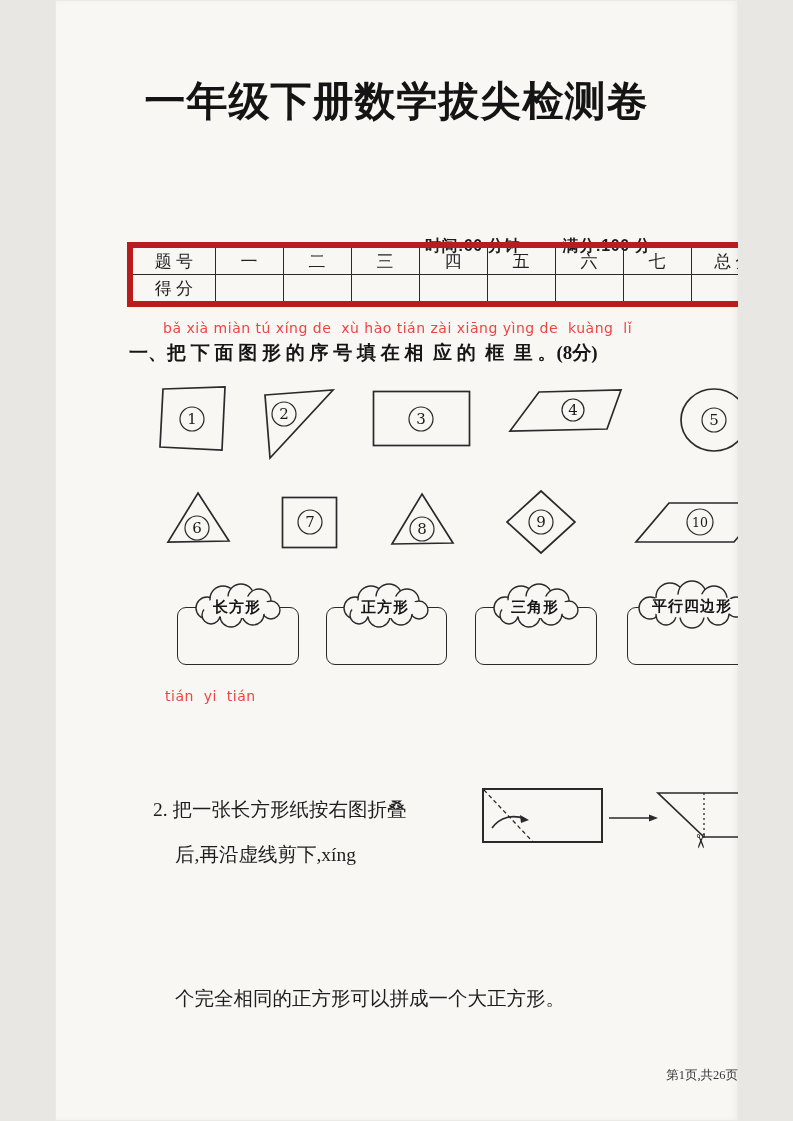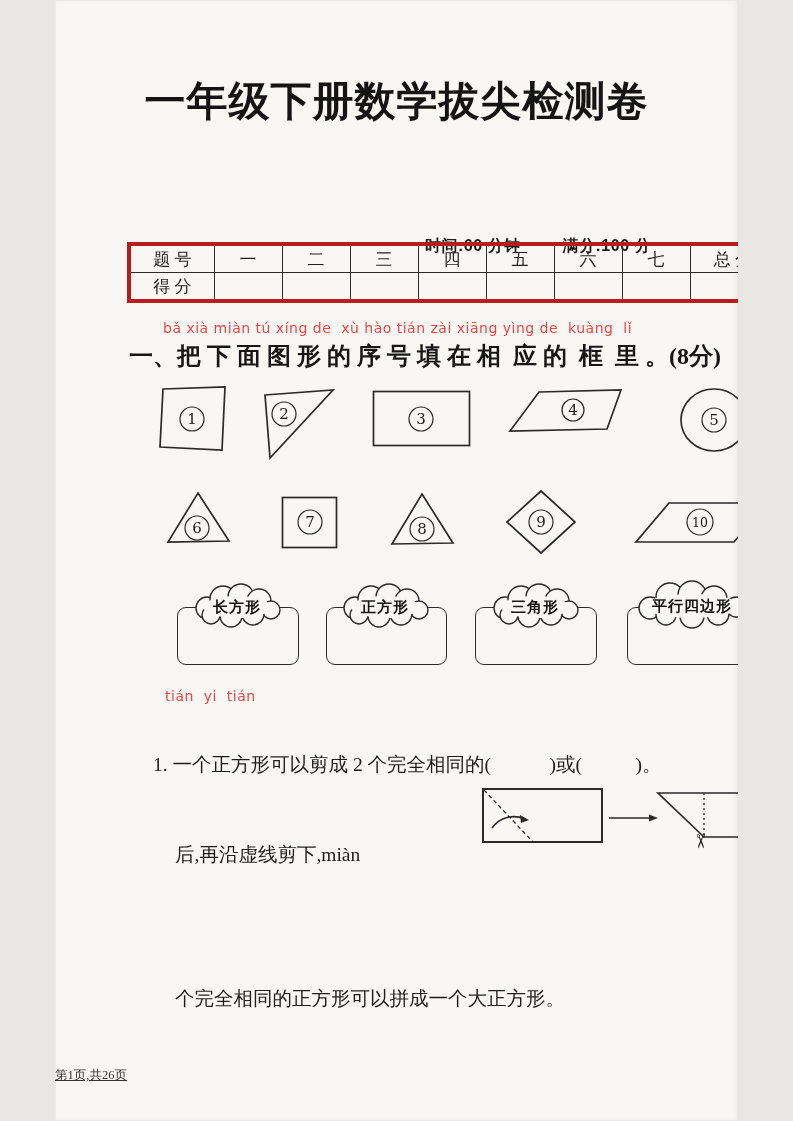--- a/index.html
+++ b/index.html
@@ -9,43 +9,43 @@
     box-shadow:inset 0 0 0 1px #eceae6, inset -3px 0 6px rgba(0,0,0,.04);
     font-family:"Liberation Serif",serif;
   }
   .abs{position:absolute;}
   .title{width:100%;text-align:center;font-family:"Liberation Sans",sans-serif;
          font-weight:900;font-size:41px;letter-spacing:1px;color:#141414;}
   .subtitle{width:100%;text-align:center;font-family:"Liberation Sans",sans-serif;
          font-weight:700;font-size:27px;letter-spacing:2px;color:#161616;}
   .timeinfo{font-family:"Liberation Sans",sans-serif;font-weight:700;font-size:16px;
          letter-spacing:.5px;color:#1c1c1c;margin-top:20px;}
-  table.score{border-collapse:collapse;table-layout:fixed;border:4px solid #b91c1c;background:transparent;}
+  table.score{border-collapse:collapse;table-layout:fixed;border:6px solid #b91c1c;background:transparent;}
   table.score td{border:1.5px solid #2a2a2a;height:26px;text-align:center;vertical-align:middle;
          font-family:"Liberation Serif",serif;font-size:17px;color:#222;padding:0;}
   .pinyin{font-family:"DejaVu Sans",sans-serif;font-size:14px;letter-spacing:.5px;color:#ef4444;white-space:pre;}
-  .heading{font-family:"Liberation Serif",serif;font-weight:700;font-size:24px;color:#161616;white-space:pre;}
+  .heading{font-family:"Liberation Serif",serif;font-weight:700;font-size:19px;color:#161616;white-space:pre;}
   .line{font-family:"Liberation Serif",serif;font-size:19.5px;color:#1d1d1d;white-space:pre;}
   svg.fig{display:block;overflow:visible;}
   .shape{fill:none;stroke:#2a2a2a;stroke-width:1.7;stroke-linejoin:miter;}
   .thick{stroke-width:2;}
   .numc{fill:none;stroke:#2a2a2a;stroke-width:1.2;}
   .numt{font-family:"DejaVu Serif",serif;font-size:15px;fill:#1a1a1a;}
   .numt10{font-size:12.5px;}
   .cloudc{fill:#f8f7f4;stroke:#2a2a2a;stroke-width:1.4;}
   .cloudcover{fill:#f8f7f4;stroke:none;}
   .cloudt{font-family:"Liberation Serif",serif;font-weight:700;font-size:15px;fill:#161616;letter-spacing:1px;}
   .catbox{border:1.6px solid #2a2a2a;border-radius:9px;background:transparent;}
   .dash{stroke:#2a2a2a;stroke-width:1.3;fill:none;stroke-dasharray:4 3;}
   .dots{stroke:#2a2a2a;stroke-width:1.3;fill:none;stroke-dasharray:2 3;}
   .arrowline{stroke:#2a2a2a;stroke-width:1.6;fill:none;}
   .arrowhead{fill:#2a2a2a;stroke:none;}
   .scissors{display:inline-block;font-family:"DejaVu Sans",sans-serif;font-size:19px;color:#222;
             transform:rotate(90deg);}
-  .footer{width:100%;text-align:left;font-family:"Liberation Serif",serif;font-size:12.5px;color:#333;text-decoration:underline;}
+  .footer{width:100%;text-align:right;font-family:"Liberation Serif",serif;font-size:12.5px;color:#333;}
 </style>
 </head>
 <body>
 
 <div class="page">
 
   <div class="abs title" style="top:74px;left:0;">一年级下册数学拔尖检测卷</div>
   <div class="abs timeinfo" style="top:216px;right:87px;">
     <span>时间:60 分钟</span><span style="display:inline-block;width:42px;"></span><span>满分:100 分</span>
   </div>
@@ -194,23 +194,23 @@
     <circle class="cloudc" cx="106" cy="23" r="10"></circle>
       <circle class="cloudc" cx="88" cy="30" r="11"></circle>
     <circle class="cloudc" cx="62" cy="32" r="12"></circle>
       <circle class="cloudc" cx="36" cy="31" r="10"></circle>
     <ellipse class="cloudcover" cx="62" cy="22" rx="48" ry="12"></ellipse>
     <text class="cloudt" x="62" y="27" text-anchor="middle">平行四边形</text>
   </svg>
 
   <div class="abs pinyin" style="top:688px;left:110px;">tián  yi  tián</div>
 
-  <div class="abs line" style="top:751px;left:98px;">1. 一个正方形可以剪成 2 个完全相同的(&nbsp;&nbsp;&nbsp;&nbsp;&nbsp;&nbsp;&nbsp;&nbsp;&nbsp;&nbsp;&nbsp;&nbsp;)或(&nbsp;&nbsp;&nbsp;&nbsp;&nbsp;&nbsp;&nbsp;&nbsp;&nbsp;&nbsp;&nbsp;)。</div>
-
-  <div class="abs line" style="top:841px;left:120px;">后,再沿虚线剪下,miàn</div>
+
+  <div class="abs line" style="top:796px;left:98px;">2. 把一张长方形纸按右图折叠</div>
+  <div class="abs line" style="top:841px;left:120px;">后,再沿虚线剪下,xíng</div>
 
   <svg class="abs fig" style="top:787px;left:426px;" width="124" height="58">
     <rect class="shape thick" x="2" y="2" width="119" height="53"></rect>
     <line class="dash" x1="3" y1="3" x2="52" y2="55"></line>
     <path class="arrowline" d="M11,41 C19,30 32,27 44,32"></path>
     <polygon class="arrowhead" points="48,33 39,28 40,36"></polygon>
   </svg>
   <svg class="abs fig" style="top:811px;left:552px;" width="52" height="14">
     <line class="arrowline" x1="2" y1="7" x2="43" y2="7"></line>
     <polygon class="arrowhead" points="51,7 42,3.5 42,10.5"></polygon>

